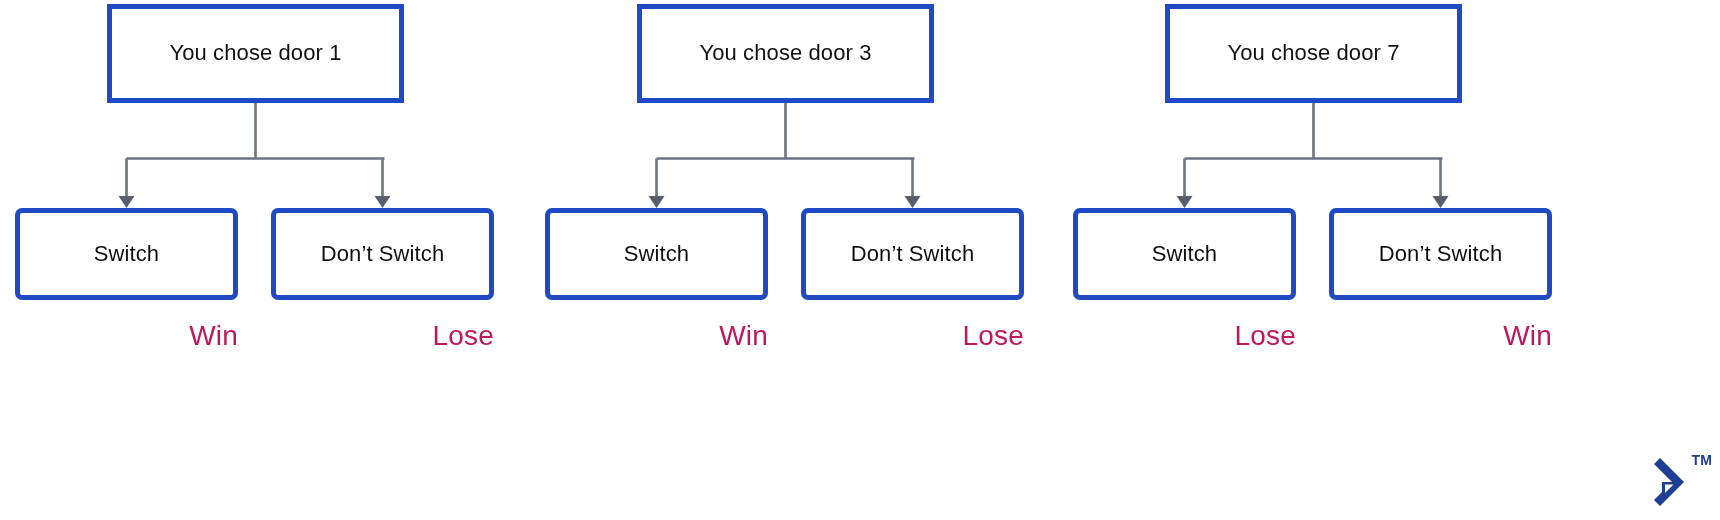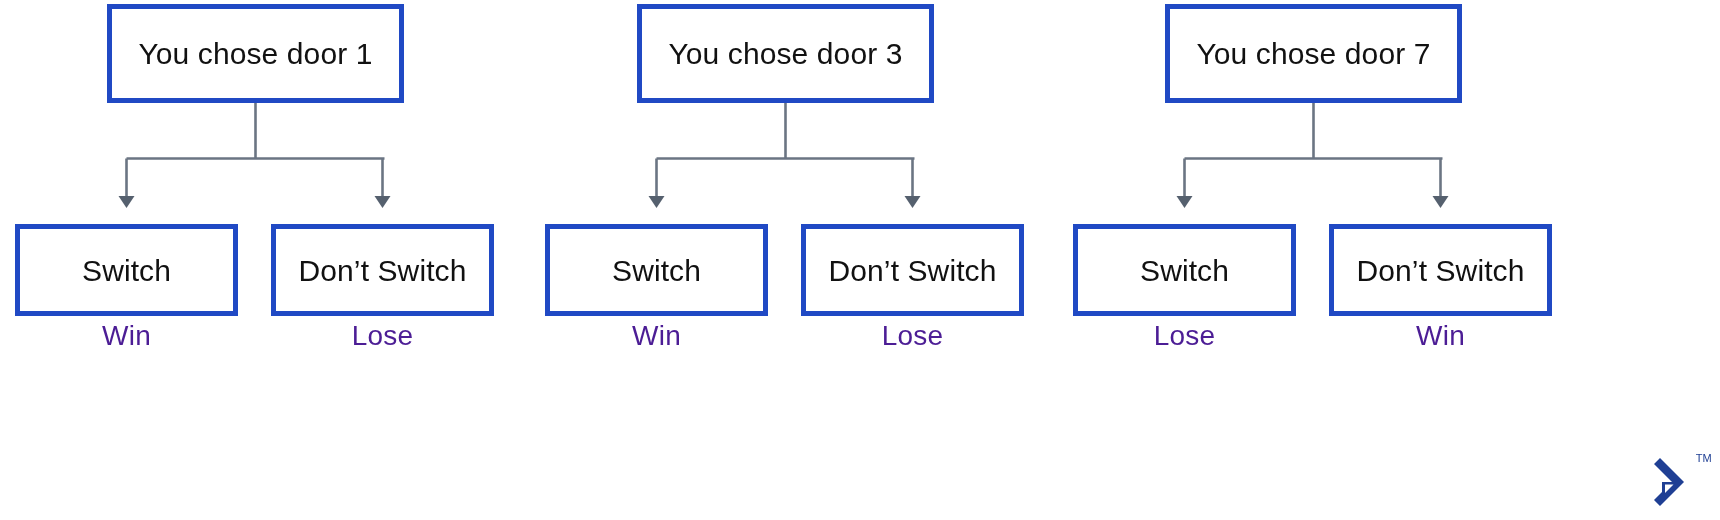--- a/index.html
+++ b/index.html
@@ -39,60 +39,61 @@
     position: absolute;
     box-sizing: border-box;
     background: #ffffff;
     border: 5px solid #2049c4;
     display: flex;
     align-items: center;
     justify-content: center;
     text-align: center;
   }
   .node-box .node-label {
-    font-size: 30px;
+    font-size: 22px;
     line-height: 1.1;
     color: #111111;
     letter-spacing: 0.1px;
     white-space: nowrap;
   }
 
   .top-box {
     left: 107px;
     top: 4px;
     width: 297px;
     height: 99px;
   }
 
   .bottom-box {
-    top: 224px;
+    top: 208px;
     width: 223px;
     height: 92px;
+    border-radius: 7px;
   }
   .bottom-box.left  { left: 15px; }
   .bottom-box.right { left: 271px; text-align: right; }
 
   
   .connector {
     position: absolute;
     left: 0;
     top: 0;
     width: 560px;
     height: 380px;
     pointer-events: none;
   }
 
   
   .outcome {
     position: absolute;
     top: 320px;
     width: 223px;
-    text-align: center;
+    text-align: right;
     font-size: 28px;
-    color: #4c1d95;
+    color: #be185d;
     letter-spacing: 0.2px;
   }
   .outcome.left  { left: 15px; }
   .outcome.right { left: 271px; }
 
   
   #logo {
     position: absolute;
     right: 8px;
     bottom: 12px;
@@ -103,22 +104,22 @@
     position: absolute;
     left: 0;
     bottom: 0;
     width: 52px;
     height: 52px;
   }
   #logo .tm {
     position: absolute;
     right: 0px;
     top: 2px;
-    font-size: 11px;
-    font-weight: normal;
+    font-size: 14px;
+    font-weight: bold;
     color: #1f3f94;
     letter-spacing: 0.2px;
   }
 </style>
 </head>
 <body>
 
 <div id="canvas">
 
   <div class="group g0">

